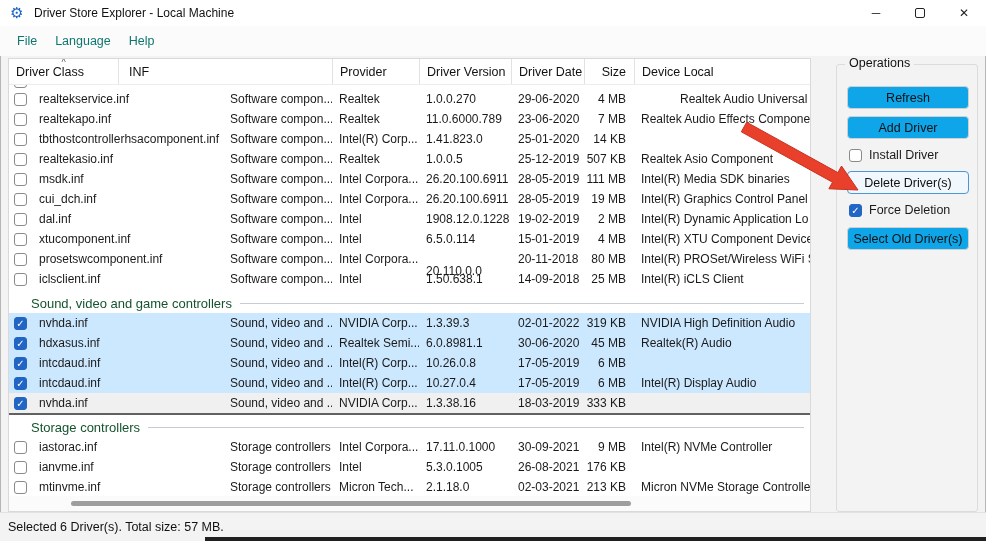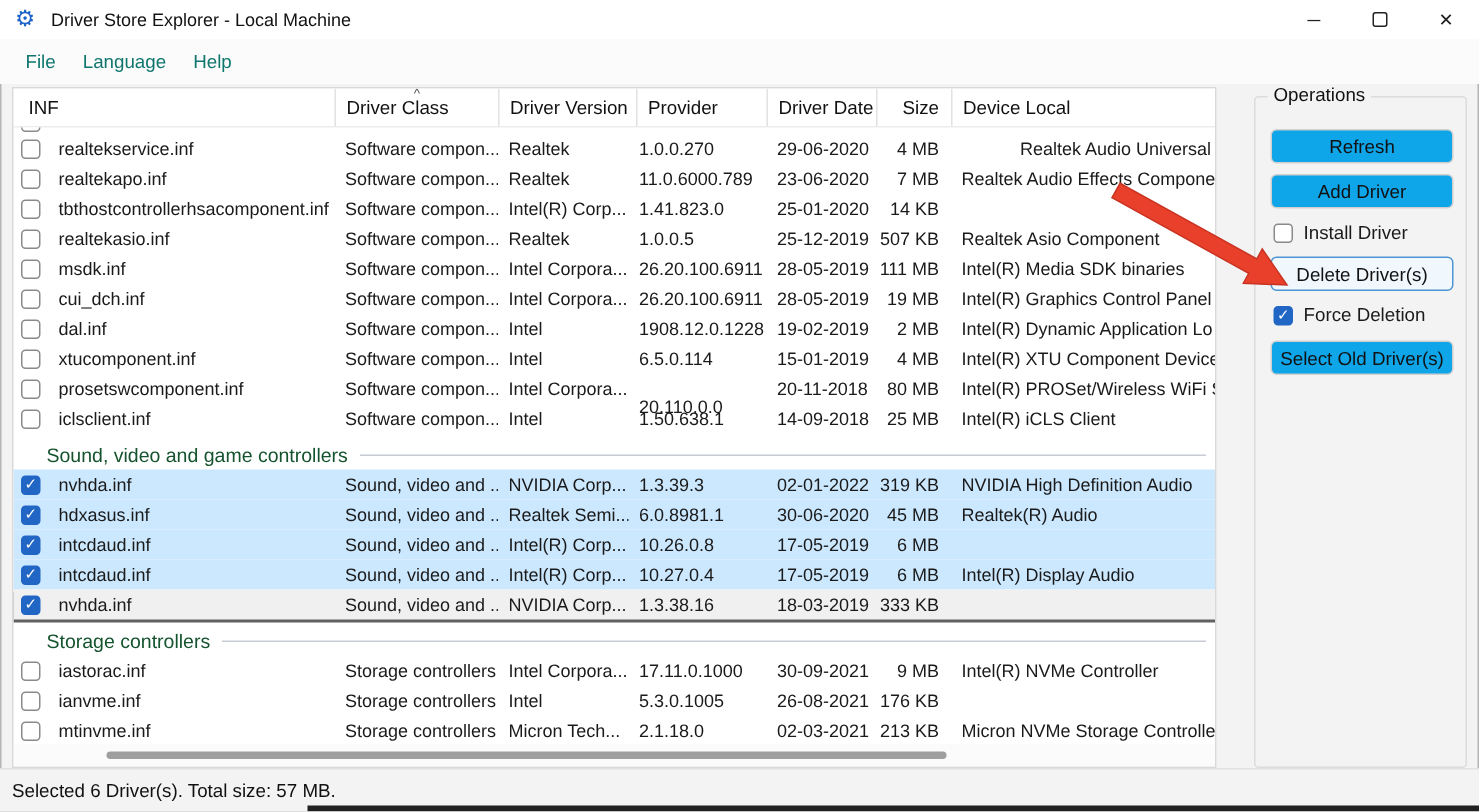--- a/index.html
+++ b/index.html
@@ -110,32 +110,32 @@
   </div>
 
   <div class="menubar">
     <span class="menu-item">File</span>
     <span class="menu-item">Language</span>
     <span class="menu-item">Help</span>
   </div>
 
   <div class="listview">
     <div class="lv-header" id="lv-header">
-        <div class="lv-hcell first" style="width: 214px;">
-          <span>INF</span>
-        </div>
         <div class="lv-hcell" style="width: 109px;">
           <span>Driver Class</span>
           <span class="sort-caret">^</span>
         </div>
+        <div class="lv-hcell first" style="width: 214px;">
+          <span>INF</span>
+        </div>
+        <div class="lv-hcell" style="width: 87px;">
+          <span>Provider</span>
+        </div>
         <div class="lv-hcell" style="width: 92px;">
           <span>Driver Version</span>
-        </div>
-        <div class="lv-hcell" style="width: 87px;">
-          <span>Provider</span>
         </div>
         <div class="lv-hcell" style="width: 73px;">
           <span>Driver Date</span>
         </div>
         <div class="lv-hcell num" style="width: 50px;">
           <span>Size</span>
         </div>
         <div class="lv-hcell" style="width: 177px;">
           <span>Device Local</span>
         </div>

